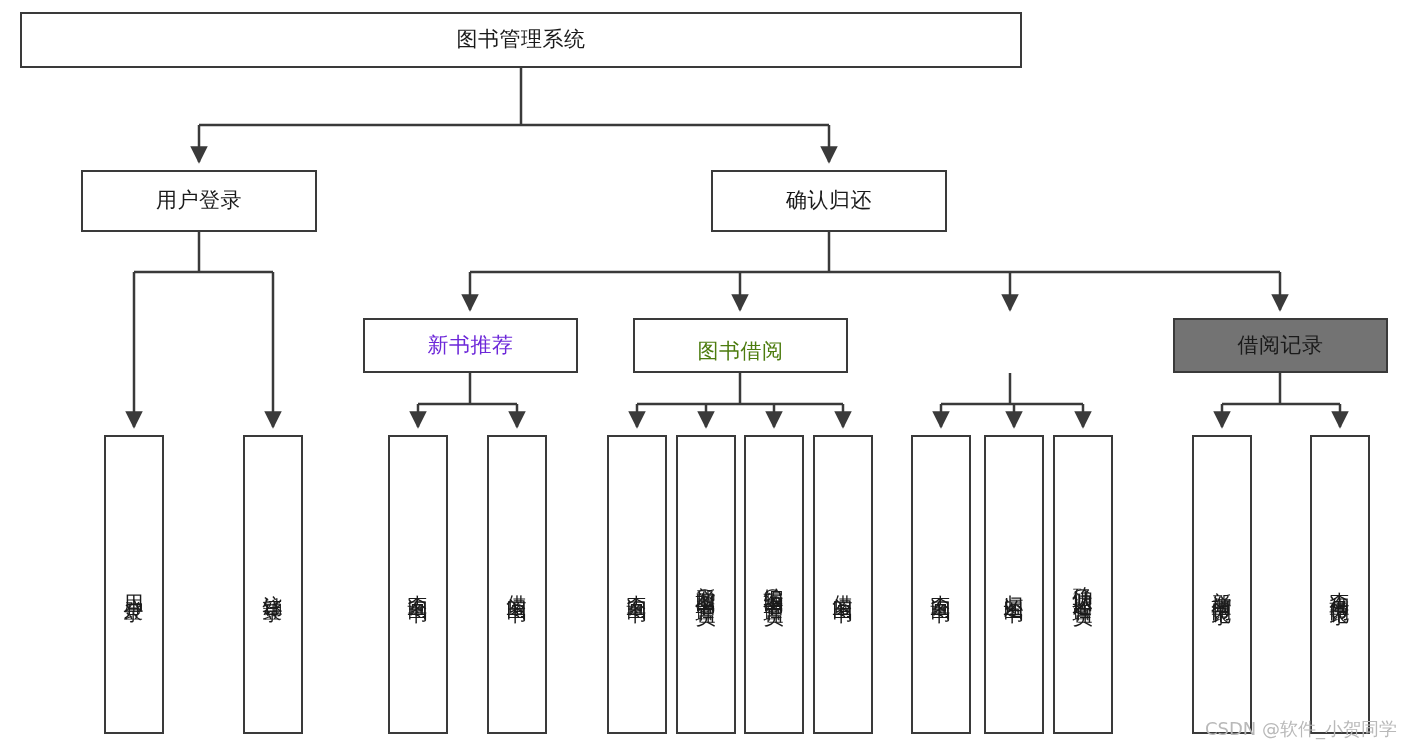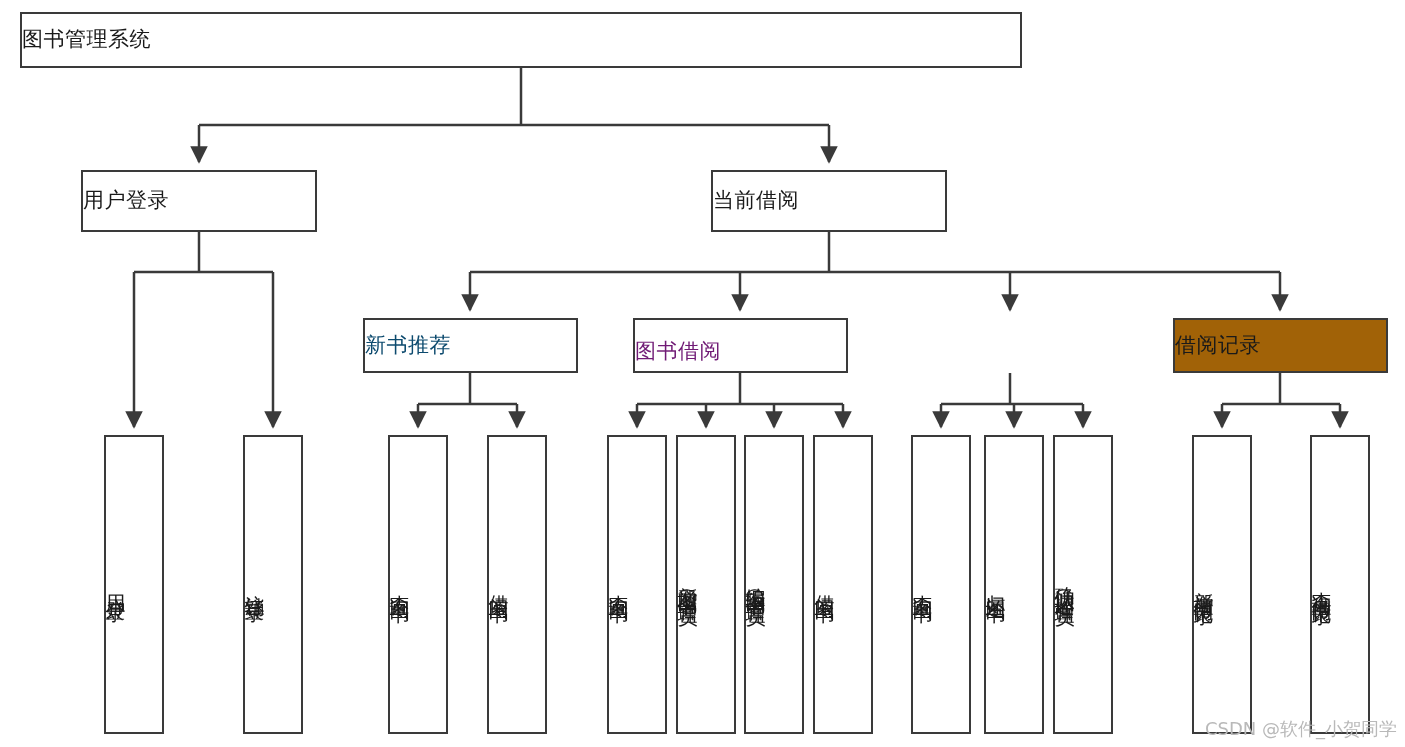--- a/index.html
+++ b/index.html
@@ -26,20 +26,21 @@
     height: 747px;
     pointer-events: none;
   }
   .node {
     position: absolute;
     box-sizing: border-box;
     background: #ffffff;
     border: 2px solid #3a3a3a;
     display: flex;
     align-items: center;
+    justify-content: center;
     z-index: 2;
   }
   .node-label {
     font-size: 21px;
     color: #1a1a1a;
     line-height: 1.1;
     letter-spacing: 0.5px;
     white-space: nowrap;
   }
   .node.vertical .node-label {
@@ -117,30 +118,30 @@
   </svg>
 
   <div class="node" style="left: 20px; top: 12px; width: 1002px; height: 56px; border-color: rgb(58, 58, 58); background: rgb(255, 255, 255);">
     <span class="node-label" style="color: rgb(26, 26, 26);">图书管理系统</span>
   </div>
 
   <div class="node" style="left: 81px; top: 170px; width: 236px; height: 62px; border-color: rgb(58, 58, 58); background: rgb(255, 255, 255);">
     <span class="node-label" style="color: rgb(26, 26, 26);">用户登录</span>
   </div>
   <div class="node" style="left: 711px; top: 170px; width: 236px; height: 62px; border-color: rgb(58, 58, 58); background: rgb(255, 255, 255);">
-    <span class="node-label" style="color: rgb(26, 26, 26);">当前借阅</span>
+    <span class="node-label" style="color: rgb(26, 26, 26);">确认归还</span>
   </div>
 
   <div class="node" style="left: 363px; top: 318px; width: 215px; height: 55px; border-color: rgb(58, 58, 58); background: rgb(255, 255, 255);">
-    <span class="node-label" style="color: #0c4a6e;">新书推荐</span>
+    <span class="node-label" style="color: #6d28d9;">新书推荐</span>
   </div>
   <div class="node" style="left: 633px; top: 318px; width: 215px; height: 55px; border-color: rgb(58, 58, 58); background: rgb(255, 255, 255);">
-    <span class="node-label" style="color: #701a75; margin-top: 12px;">图书借阅</span>
+    <span class="node-label" style="color: #4d7c0f; margin-top: 12px;">图书借阅</span>
   </div>
-  <div class="node" style="left: 1173px; top: 318px; width: 215px; height: 55px; border-color: rgb(58, 58, 58); background: #a16207;">
+  <div class="node" style="left: 1173px; top: 318px; width: 215px; height: 55px; border-color: rgb(58, 58, 58); background: #737373;">
     <span class="node-label" style="color: rgb(26, 26, 26);">借阅记录</span>
   </div>
 
   <div class="node vertical" style="left: 104px; top: 435px; width: 60px; height: 299px; border-color: rgb(58, 58, 58); background: rgb(255, 255, 255);">
     <span class="node-label" style="color: rgb(26, 26, 26);">用户登录</span>
   </div>
   <div class="node vertical" style="left: 243px; top: 435px; width: 60px; height: 299px; border-color: rgb(58, 58, 58); background: rgb(255, 255, 255);">
     <span class="node-label" style="color: rgb(26, 26, 26);">注销登录</span>
   </div>
   <div class="node vertical" style="left: 388px; top: 435px; width: 60px; height: 299px; border-color: rgb(58, 58, 58); background: rgb(255, 255, 255);">

